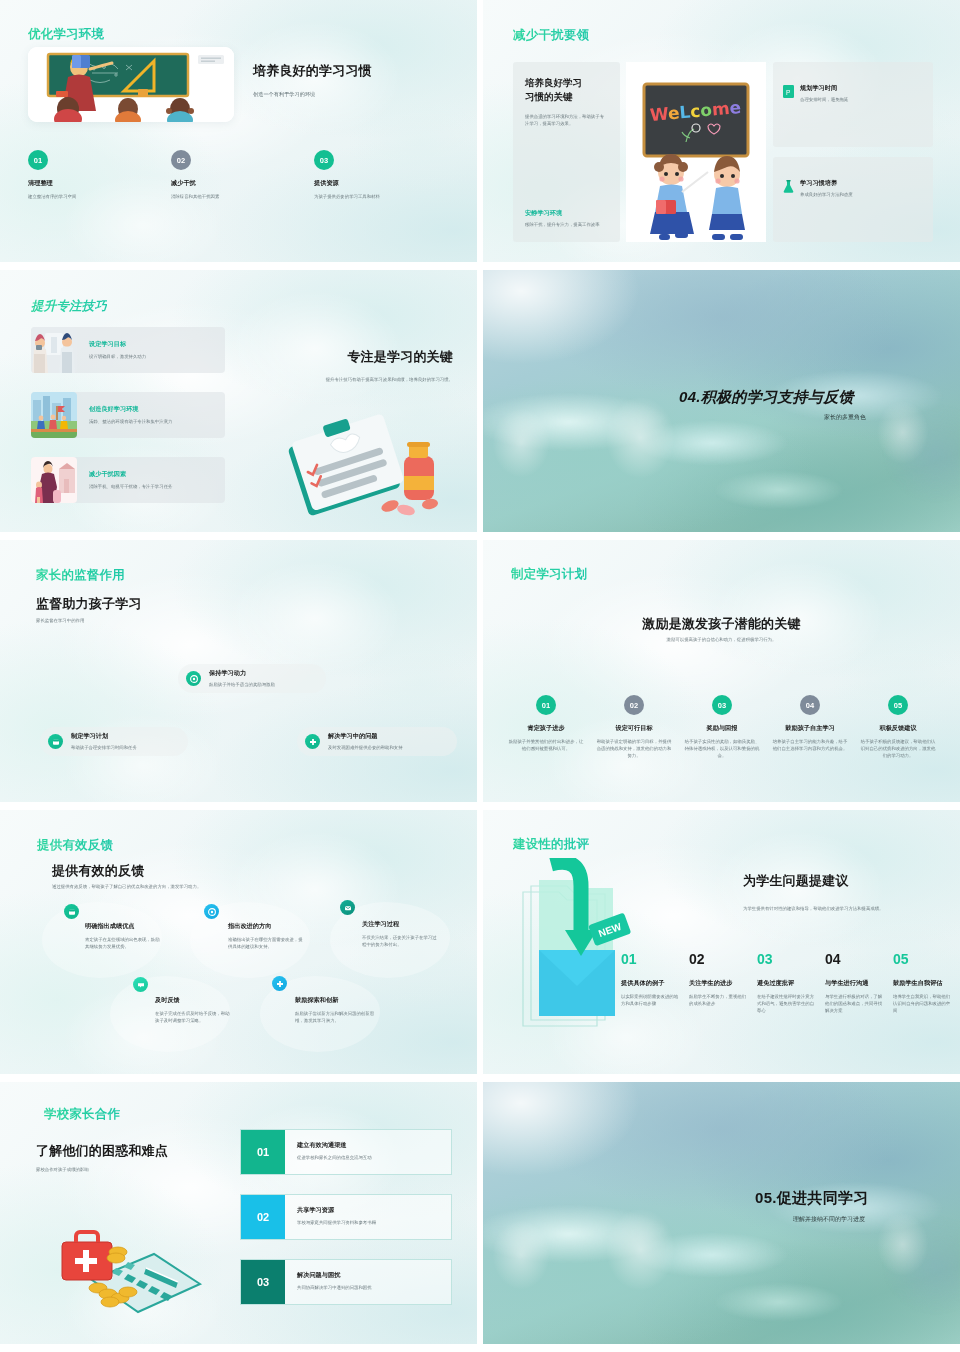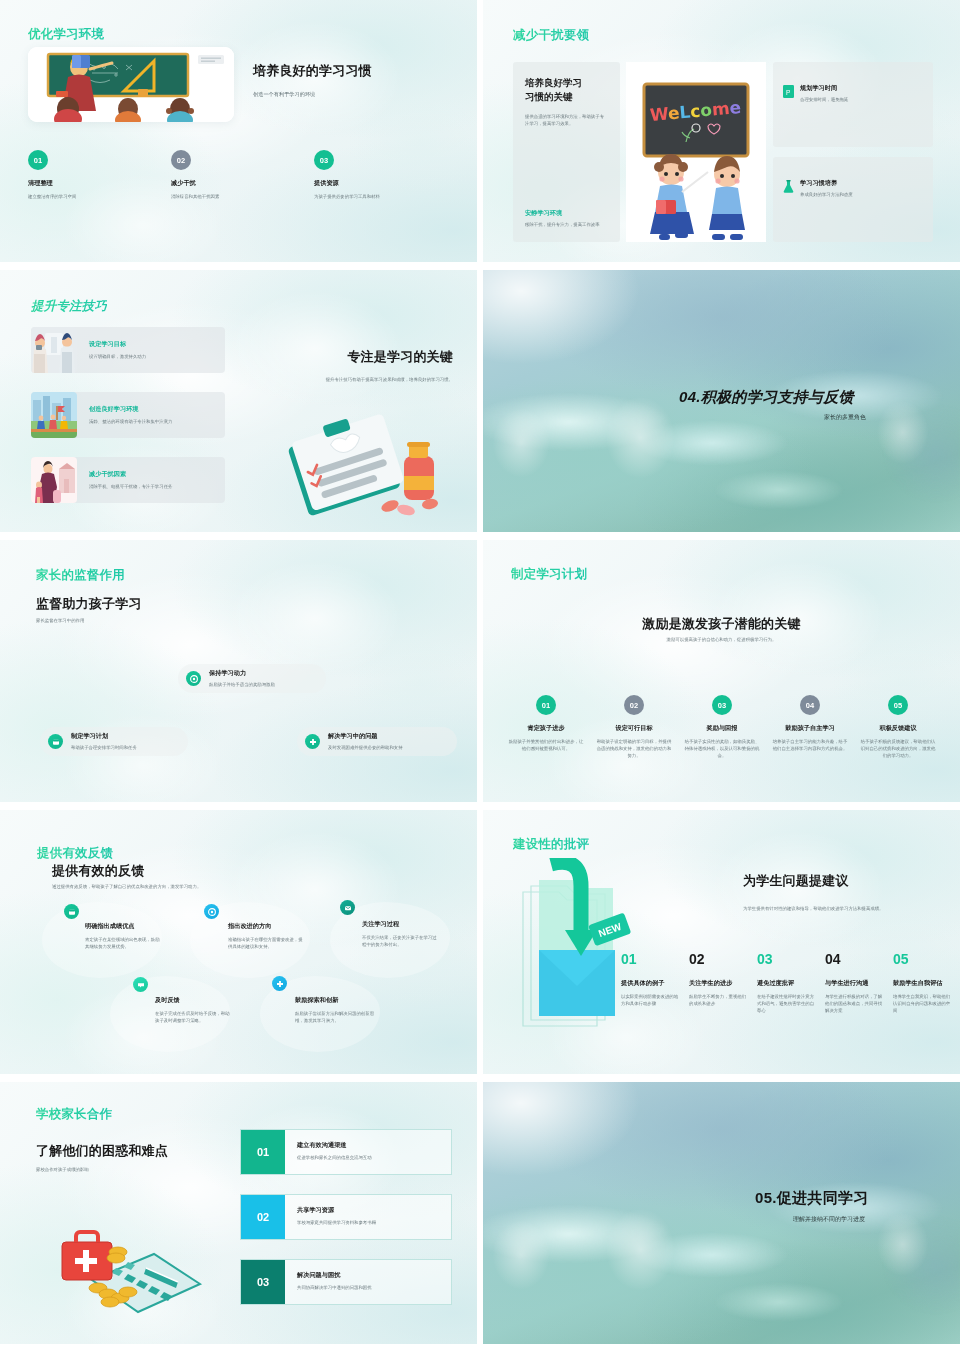--- a/index.html
+++ b/index.html
@@ -554,21 +554,21 @@
 
   <div class="slide">
     <div class="bg-soft"></div>
     <div class="content">
       <div class="blob" style="left:42px; top:92px; width:120px; height:76px;"></div>
       <div class="blob" style="left:190px; top:92px; width:120px; height:76px;"></div>
       <div class="blob" style="left:330px; top:92px; width:120px; height:76px;"></div>
       <div class="blob" style="left:110px; top:166px; width:120px; height:76px;"></div>
       <div class="blob" style="left:260px; top:166px; width:120px; height:76px;"></div>
 
-      <div class="eyebrow" style="left:37px; top:35px;">提供有效反馈</div>
+      <div class="eyebrow" style="left:37px; top:27px;">提供有效反馈</div>
       <div class="h-big" style="position:absolute; left:52px; top:52px;">提供有效的反馈</div>
       <div class="sub-xs" style="position:absolute; left:52px; top:73px;">通过提供有效反馈，帮助孩子了解自己的优点和改进的方向，激发学习动力。</div>
 
       <div style="position:absolute; left:64px; top:94px;">
         <span class="circ-icon c-green">
           <svg viewBox="0 0 8 8">
               <rect x="1" y="1.8" width="6" height="5" rx="1" fill="#fff"></rect>
               <rect x="1" y="1.8" width="6" height="1.6" rx=".6" fill="#0fb48c"></rect>
             </svg>
         </span>
@@ -685,21 +685,21 @@
           <div class="lbl-b">鼓励学生自我评估</div>
           <div class="sub-xs" style="margin-top:5px;">培养学生自我意识，帮助他们认识到自身的问题和改进的空间</div>
         </div>
       </div>
     </div>
   </div>
 
   <div class="slide">
     <div class="bg-soft"></div>
     <div class="content">
-      <div class="eyebrow" style="left:36px; top:24px;">学校家长合作</div>
+      <div class="eyebrow" style="left:44px; top:24px;">学校家长合作</div>
       <div class="h-big" style="position:absolute; left:36px; top:60px;">了解他们的困惑和难点</div>
       <div class="sub-xs" style="position:absolute; left:36px; top:84px;">家校合作对孩子成绩的影响</div>
 
       <div style="position:absolute; left:50px; top:130px;">
         <svg class="illus" viewBox="0 0 160 110" width="160" height="110">
           <path d="M42 68 L104 42 L150 72 L88 100Z" fill="#d9eeee"></path>
           <path d="M42 68 L104 42 L150 72 L88 100Z" fill="none" stroke="#2aa79b" stroke-width="2"></path>
           <path d="M96 56 L128 70 L126 76 L94 62Z" fill="#2aa79b"></path>
           <path d="M96 56 L128 70" stroke="#fff" stroke-width="1.5"></path>
           <g fill="#2aa79b">

